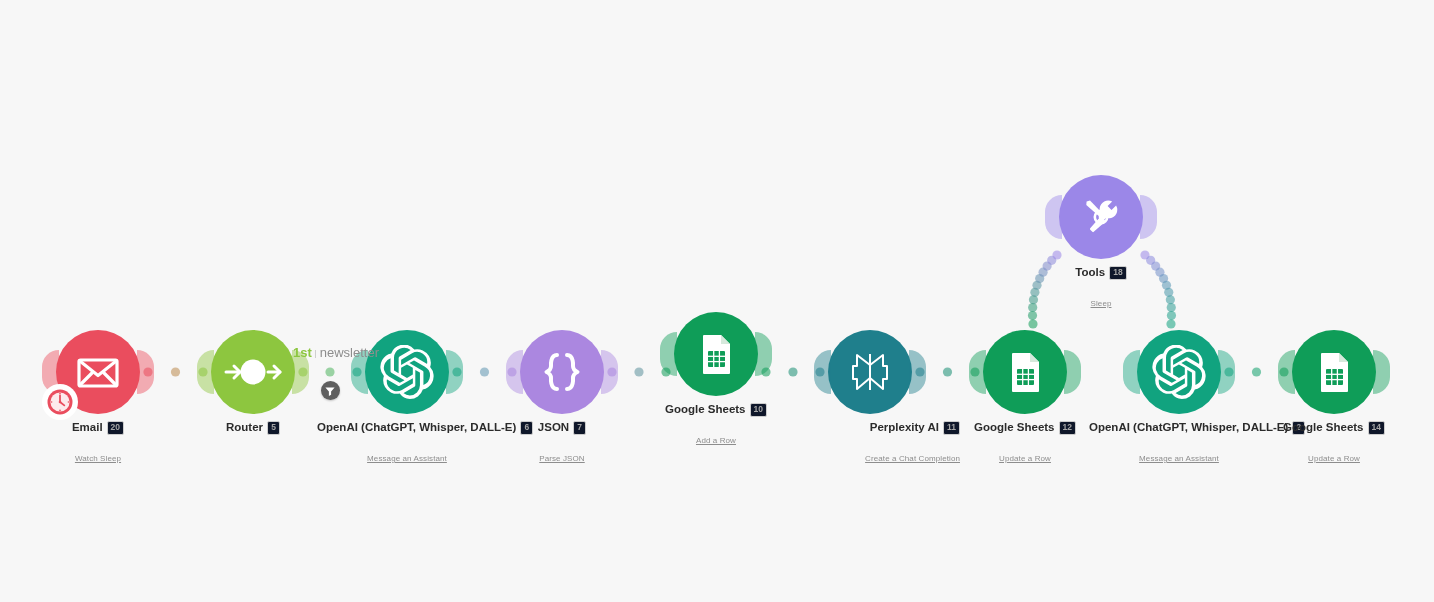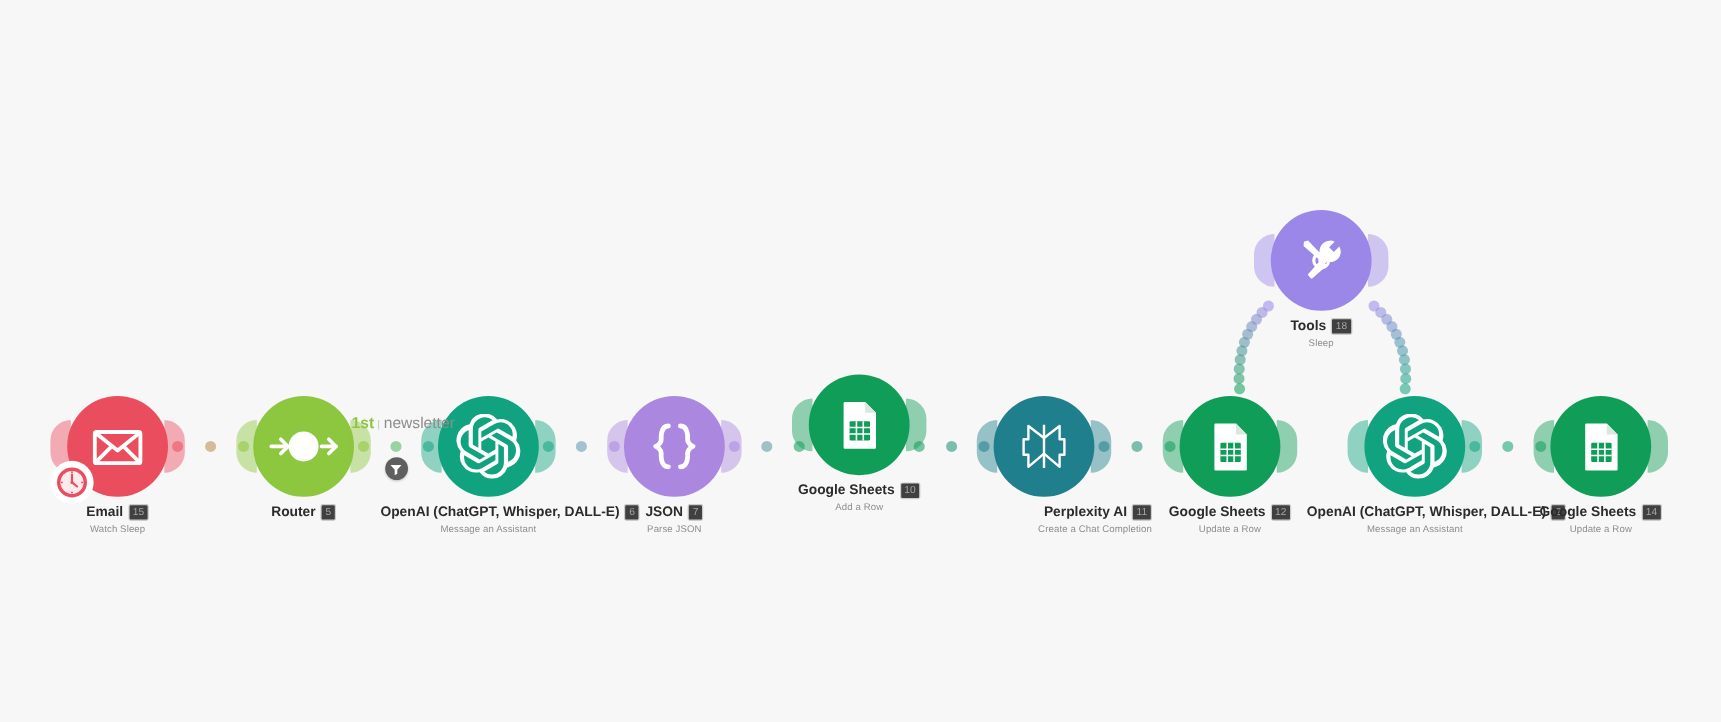--- a/index.html
+++ b/index.html
@@ -44,33 +44,34 @@
     white-space: nowrap;
     line-height: 14px;
   }
   .badge {
     display: inline-block;
     margin-left: 4px;
     min-width: 13px;
     padding: 0px 3px 1px;
     border: 1px solid #cdcdcd;
     border-radius: 2px;
-    background: #404040;
+    background: #0f172a;
     color: #a6a6a6;
     font-size: 8.5px;
-    font-weight: normal;
+    font-weight: bold;
     line-height: 11px;
     vertical-align: 1px;
   }
   .node-sub {
-    margin-top: 2px;
+    margin-top: 19px;
     font-size: 8px;
     color: #8d8d8d;
     white-space: nowrap;
     letter-spacing: .1px;
+    text-decoration: underline;
   }
 
   
   .socket {
     position: absolute;
     top: 50%;
     width: 17px; height: 44px;
     margin-top: -22px;
     opacity: .45;
   }
@@ -201,21 +202,21 @@
       <path d="M15 15 L15 8.4" stroke="#ea4d5e" stroke-width="1.8" stroke-linecap="round"></path>
       <path d="M15 15 L19.3 18.4" stroke="#ea4d5e" stroke-width="1.8" stroke-linecap="round"></path>
       <circle cx="15" cy="15" r="1.3" fill="#ea4d5e"></circle>
       <circle cx="15" cy="6.6" r=".8" fill="#ea4d5e"></circle>
       <circle cx="23.4" cy="15" r=".8" fill="#ea4d5e"></circle>
       <circle cx="15" cy="23.4" r=".8" fill="#ea4d5e"></circle>
       <circle cx="6.6" cy="15" r=".8" fill="#ea4d5e"></circle>
     </svg>
           </div>
         </div>
-        <div class="node-label"><span>Email</span><span class="badge">15</span></div>
+        <div class="node-label"><span>Email</span><span class="badge">20</span></div>
         <div class="node-sub">Watch Sleep</div>
       </div>
       <div class="node" style="left: 253px; top: 330px;">
         <div class="bulb" style="background:#8dc63f">
           <div class="socket left" style="background:#8dc63f"></div>
           <div class="socket right" style="background:#8dc63f"></div>
           <span>
             <svg width="62" height="40" viewBox="0 0 62 40">
       <circle cx="31" cy="20" r="12.5" fill="#fff"></circle>
       <path d="M4 20 h12" stroke="#fff" stroke-width="3" stroke-linecap="round"></path>

